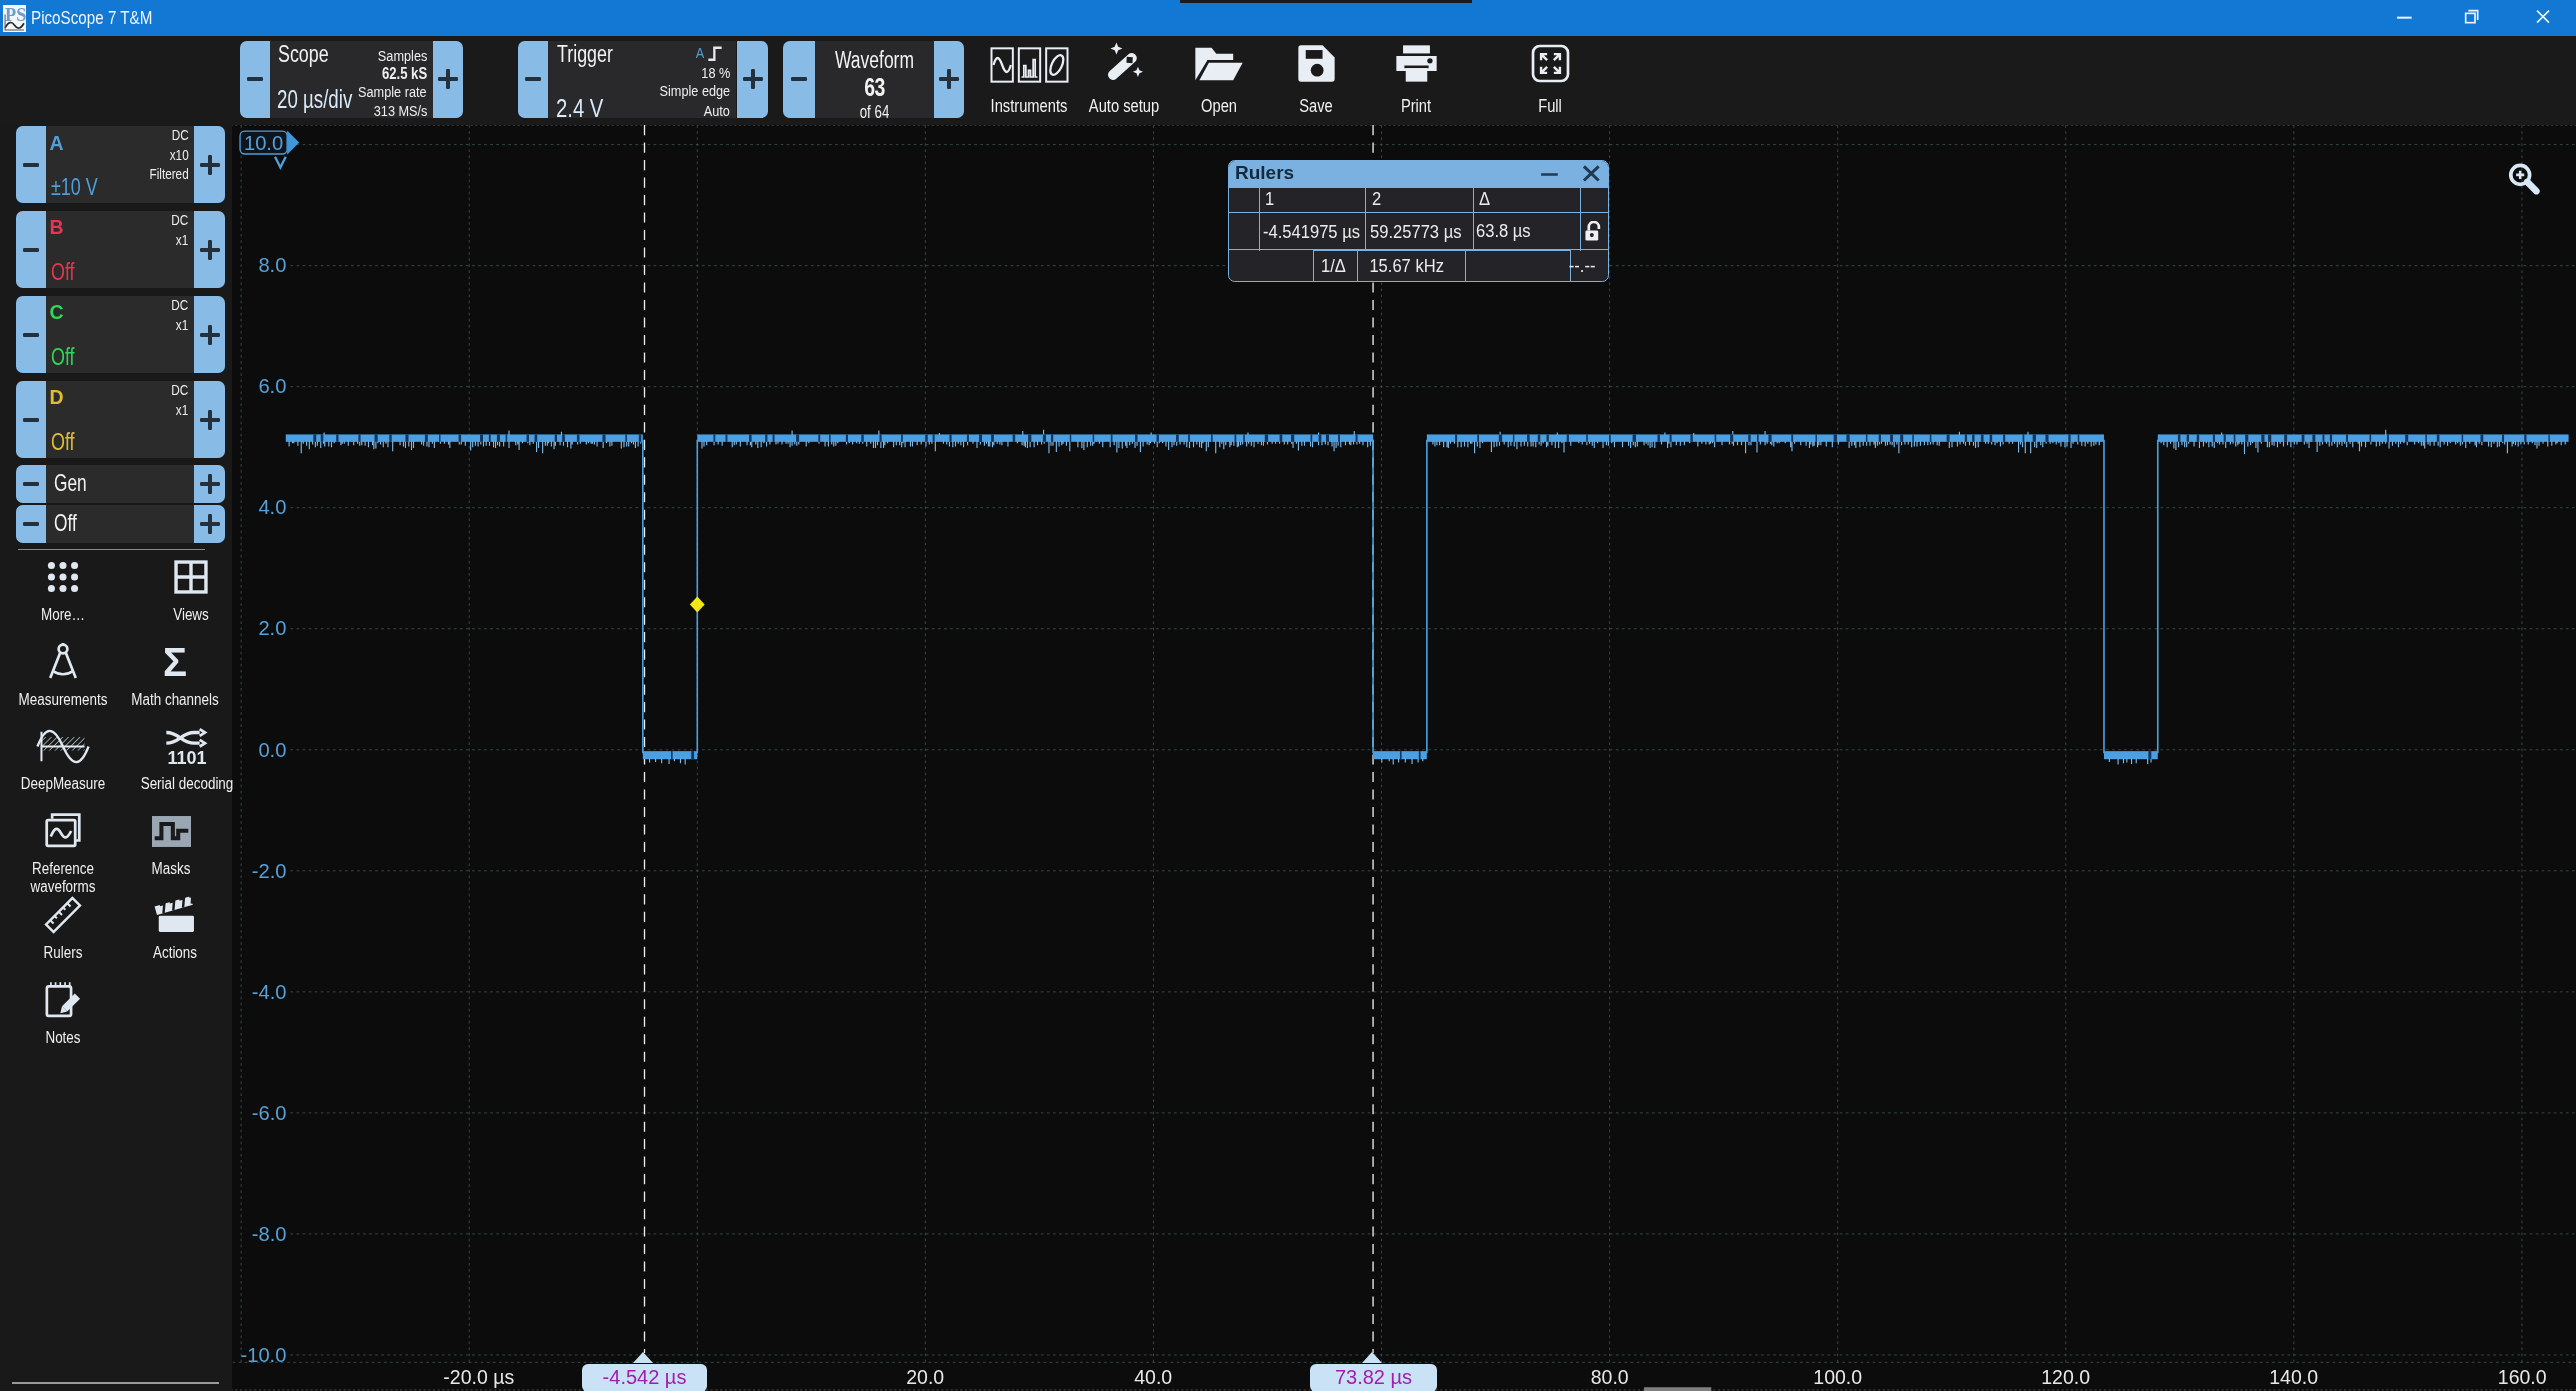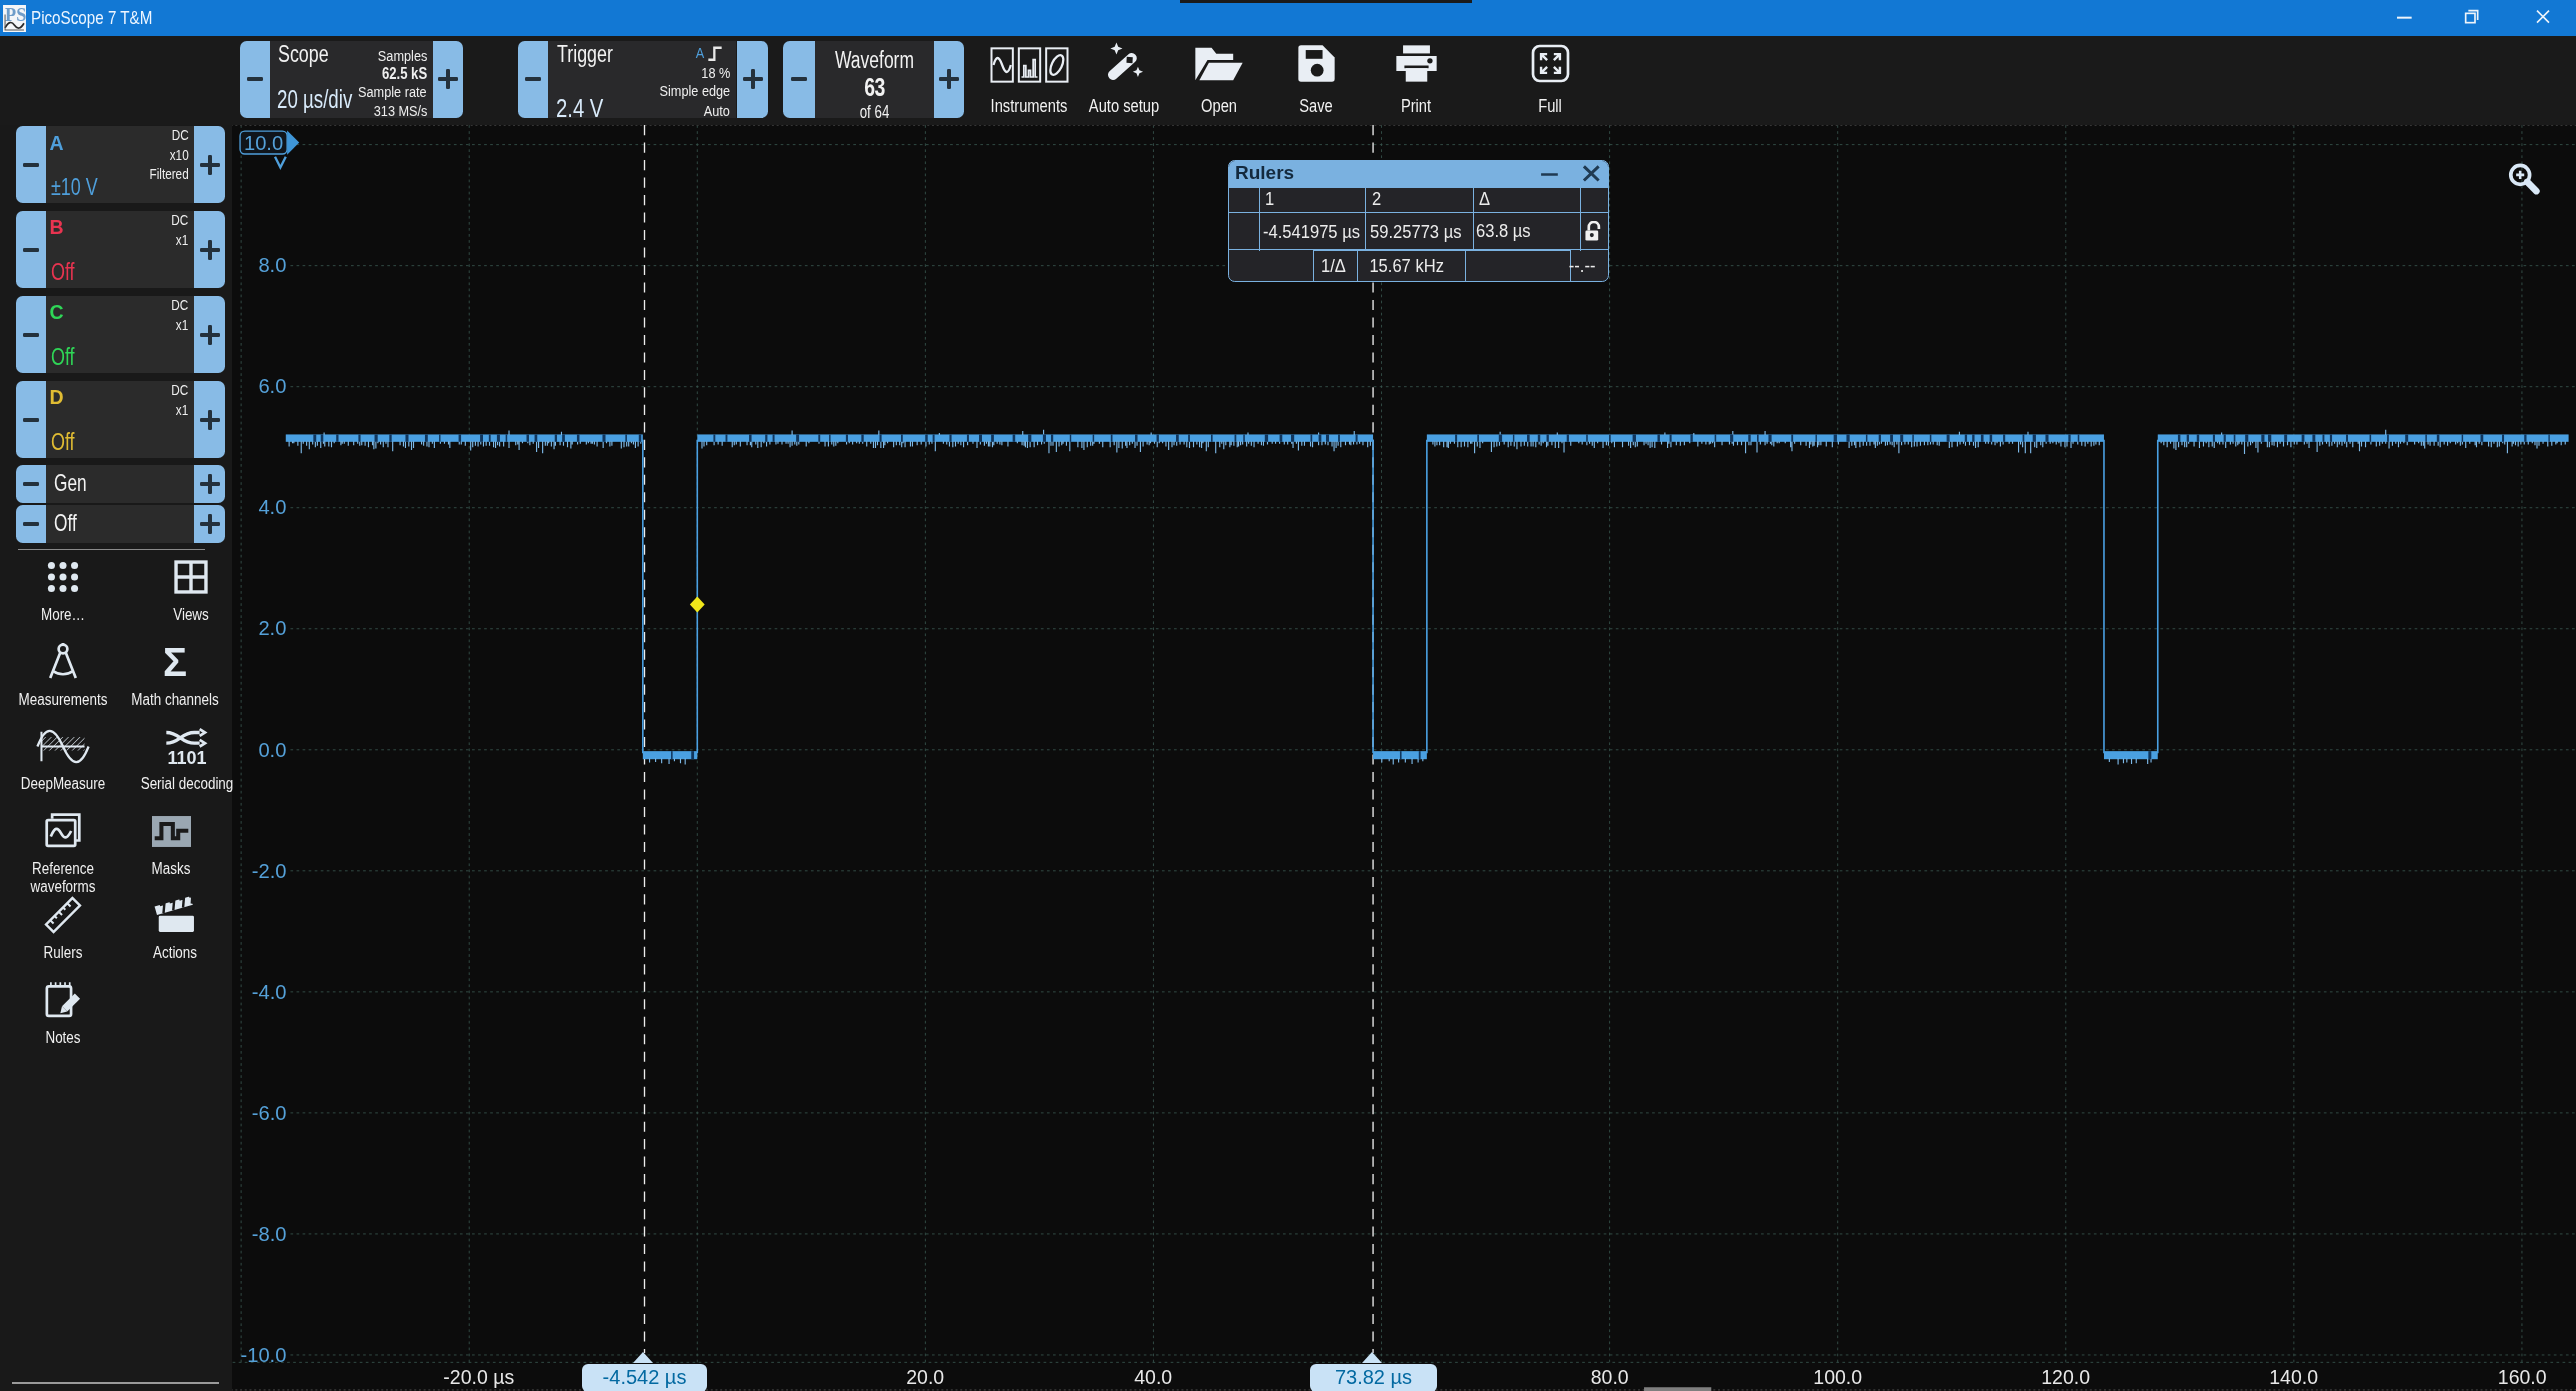--- a/index.html
+++ b/index.html
@@ -57,21 +57,21 @@
 .gpanel span { display:inline-block; transform:scaleX(0.72); transform-origin:left; }
 #sep { position:absolute; left:18px; top:424px; width:187px; height:1.3px; background:#8a8a8a; }
 .si { position:absolute; width:134px; text-align:center; }
 .sii { height:42px; display:flex; align-items:center; justify-content:center; }
 .sil { margin-top:8px; font-size:16px; color:#f0f0f0; line-height:18px; }
 .sil div { white-space:nowrap; transform:scaleX(0.84); }
 #scrolltrack { position:absolute; left:12px; top:1257px; width:207px; height:2px; background:#9a9a9a; }
 #graph { position:absolute; left:0; top:0; }
 #graph text { font-family:"Liberation Sans", sans-serif; }
 .rh { position:absolute; top:1364px; height:28px; background:#c9e2f6; border-radius:6px;
-  text-align:center; font-size:20px; color:#0369a1; line-height:27px; }
+  text-align:center; font-size:20px; color:#a21caf; line-height:27px; }
 .rtri { position:absolute; top:1352px; width:0; height:0;
   border-left:10.8px solid transparent; border-right:10.8px solid transparent; border-bottom:11.4px solid #c9e2f6; }
 #dlg { position:absolute; left:1228px; top:160px; width:381px; height:122px; background:#242428;
   border:1.3px solid #7ab1e0; border-radius:6.7px; overflow:hidden; }
 #dlgtitle { position:absolute; left:0; top:0; width:100%; height:25.6px; background:#7ab1e0;
   font-size:19px; font-weight:bold; color:#142a3e; padding:1.3px 0 0 6px; }
 #dbtns { position:absolute; right:0; top:0; }
 .dl { position:absolute; background:#7ab1e0; }
 .dl.h { left:0; width:100%; height:1.3px; }
 .dl.v { top:25.6px; width:1.3px; height:64px; }

